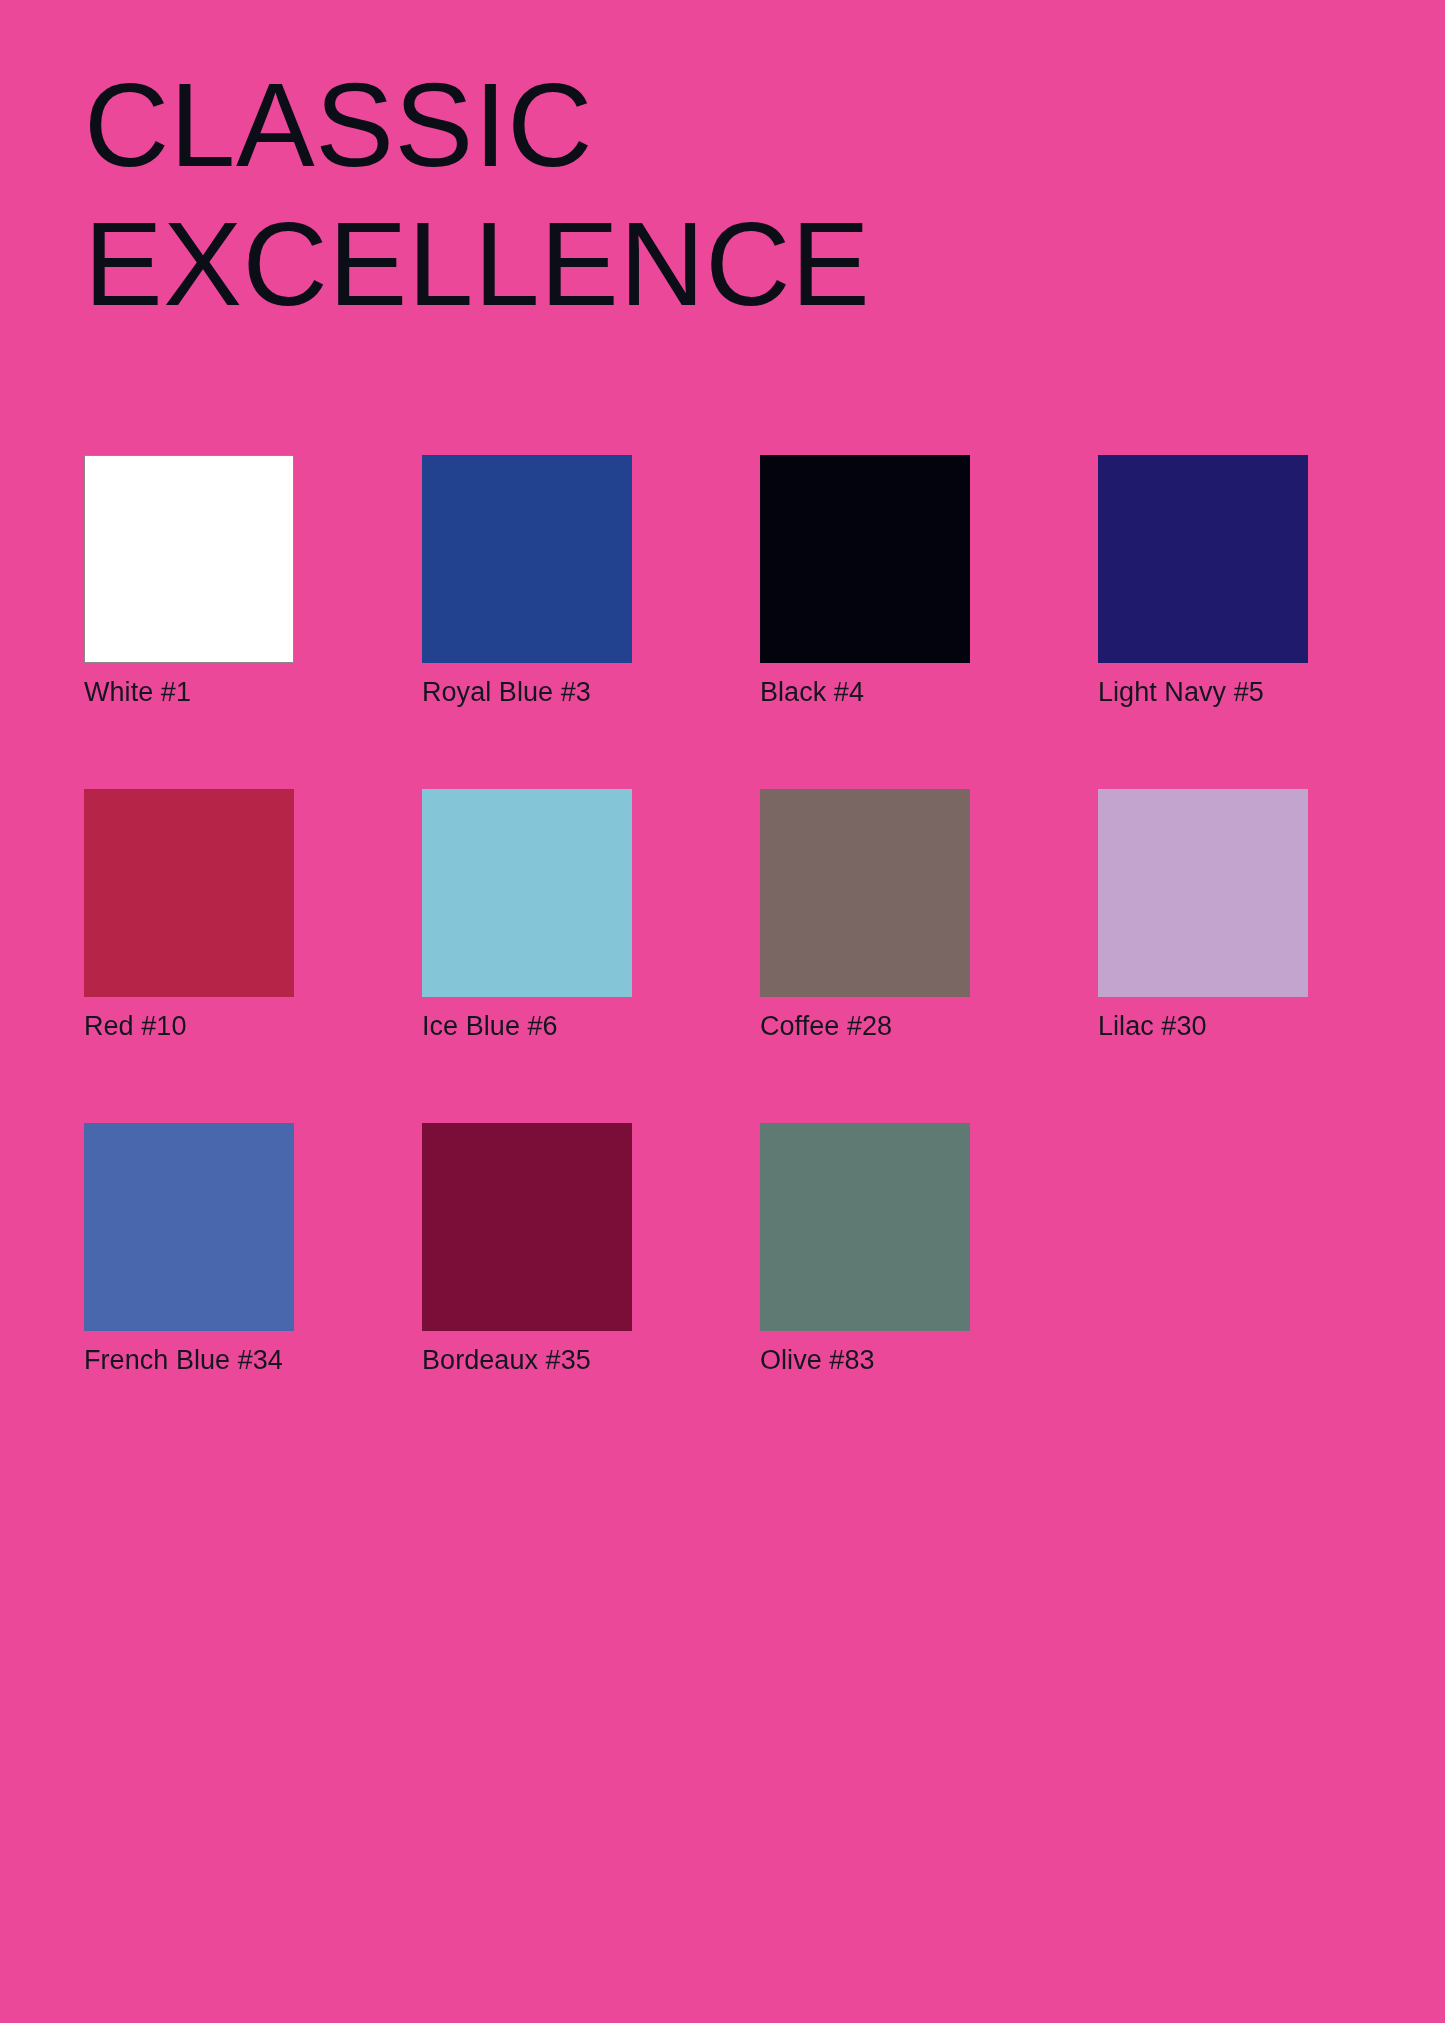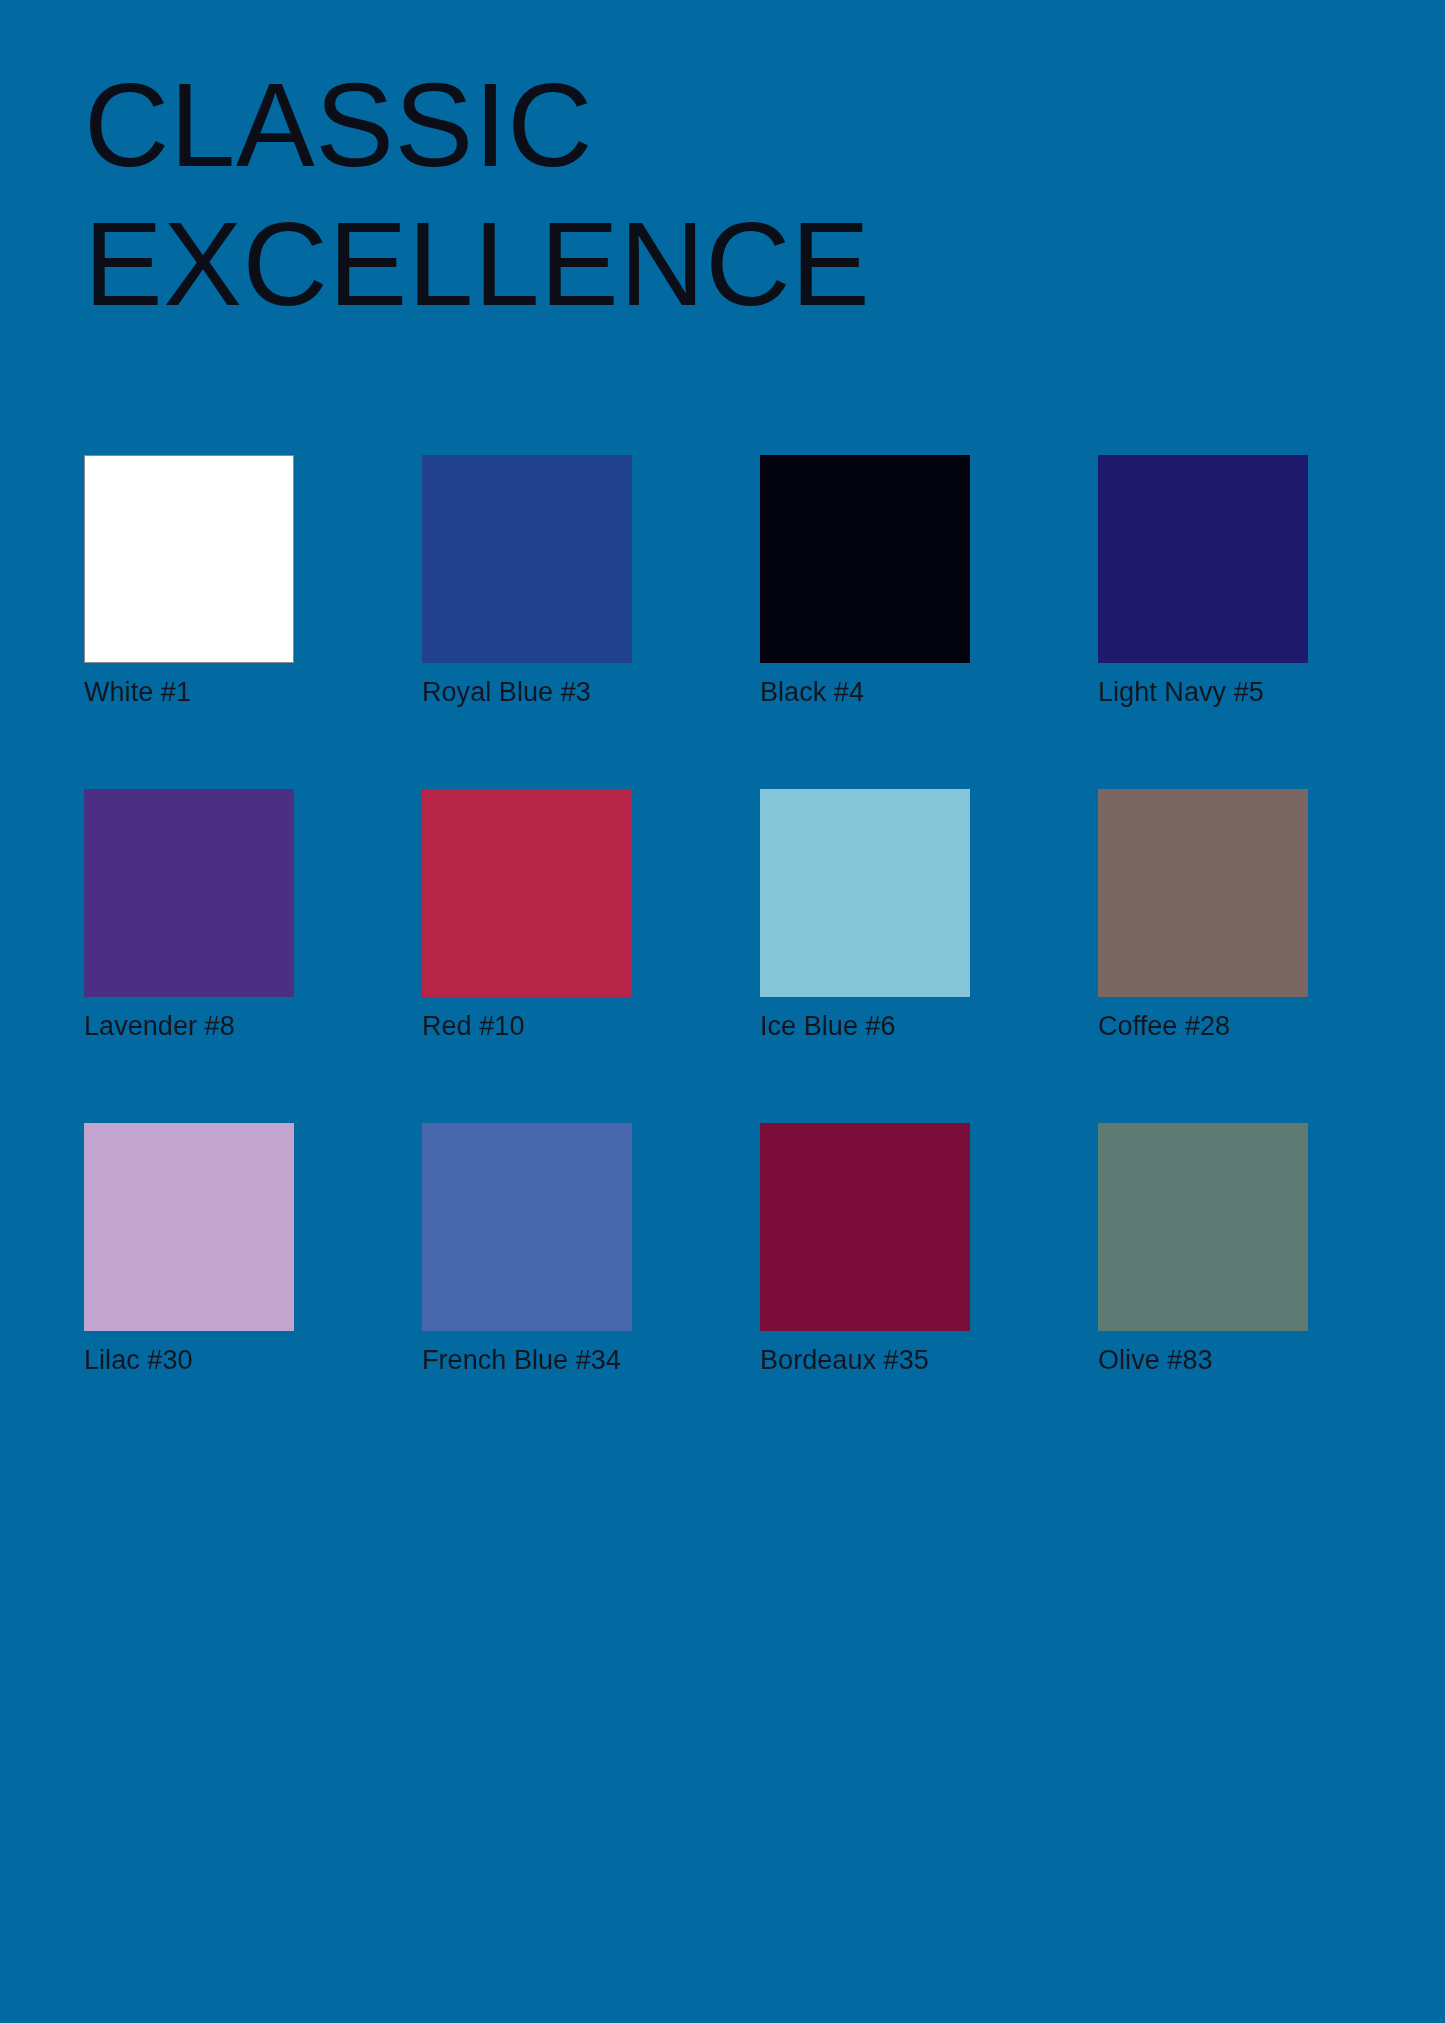--- a/index.html
+++ b/index.html
@@ -12,21 +12,21 @@
     height: 2023px;
     background: #ffffff;
     font-family: "Liberation Sans", sans-serif;
     overflow: hidden;
   }
 
   .page {
     position: relative;
     width: 1445px;
     height: 2023px;
-    background: #0369a1;
+    background: #ec4899;
     box-sizing: border-box;
     padding: 0;
   }
 
   
   .title-block {
     position: absolute;
     left: 84px;
     top: 62px;
     width: 1290px;
@@ -102,24 +102,20 @@
       </div>
       <div class="swatch-cell">
         <div class="swatch-chip" style="background-color: rgb(3, 3, 13);"></div>
         <div class="swatch-label">Black #4</div>
       </div>
       <div class="swatch-cell">
         <div class="swatch-chip" style="background-color: rgb(31, 26, 107);"></div>
         <div class="swatch-label">Light Navy #5</div>
       </div>
       <div class="swatch-cell">
-        <div class="swatch-chip" style="background-color: rgb(74, 47, 131);"></div>
-        <div class="swatch-label">Lavender #8</div>
-      </div>
-      <div class="swatch-cell">
         <div class="swatch-chip" style="background-color: rgb(182, 36, 72);"></div>
         <div class="swatch-label">Red #10</div>
       </div>
       <div class="swatch-cell">
         <div class="swatch-chip" style="background-color: rgb(132, 198, 215);"></div>
         <div class="swatch-label">Ice Blue #6</div>
       </div>
       <div class="swatch-cell">
         <div class="swatch-chip" style="background-color: rgb(122, 103, 100);"></div>
         <div class="swatch-label">Coffee #28</div>

